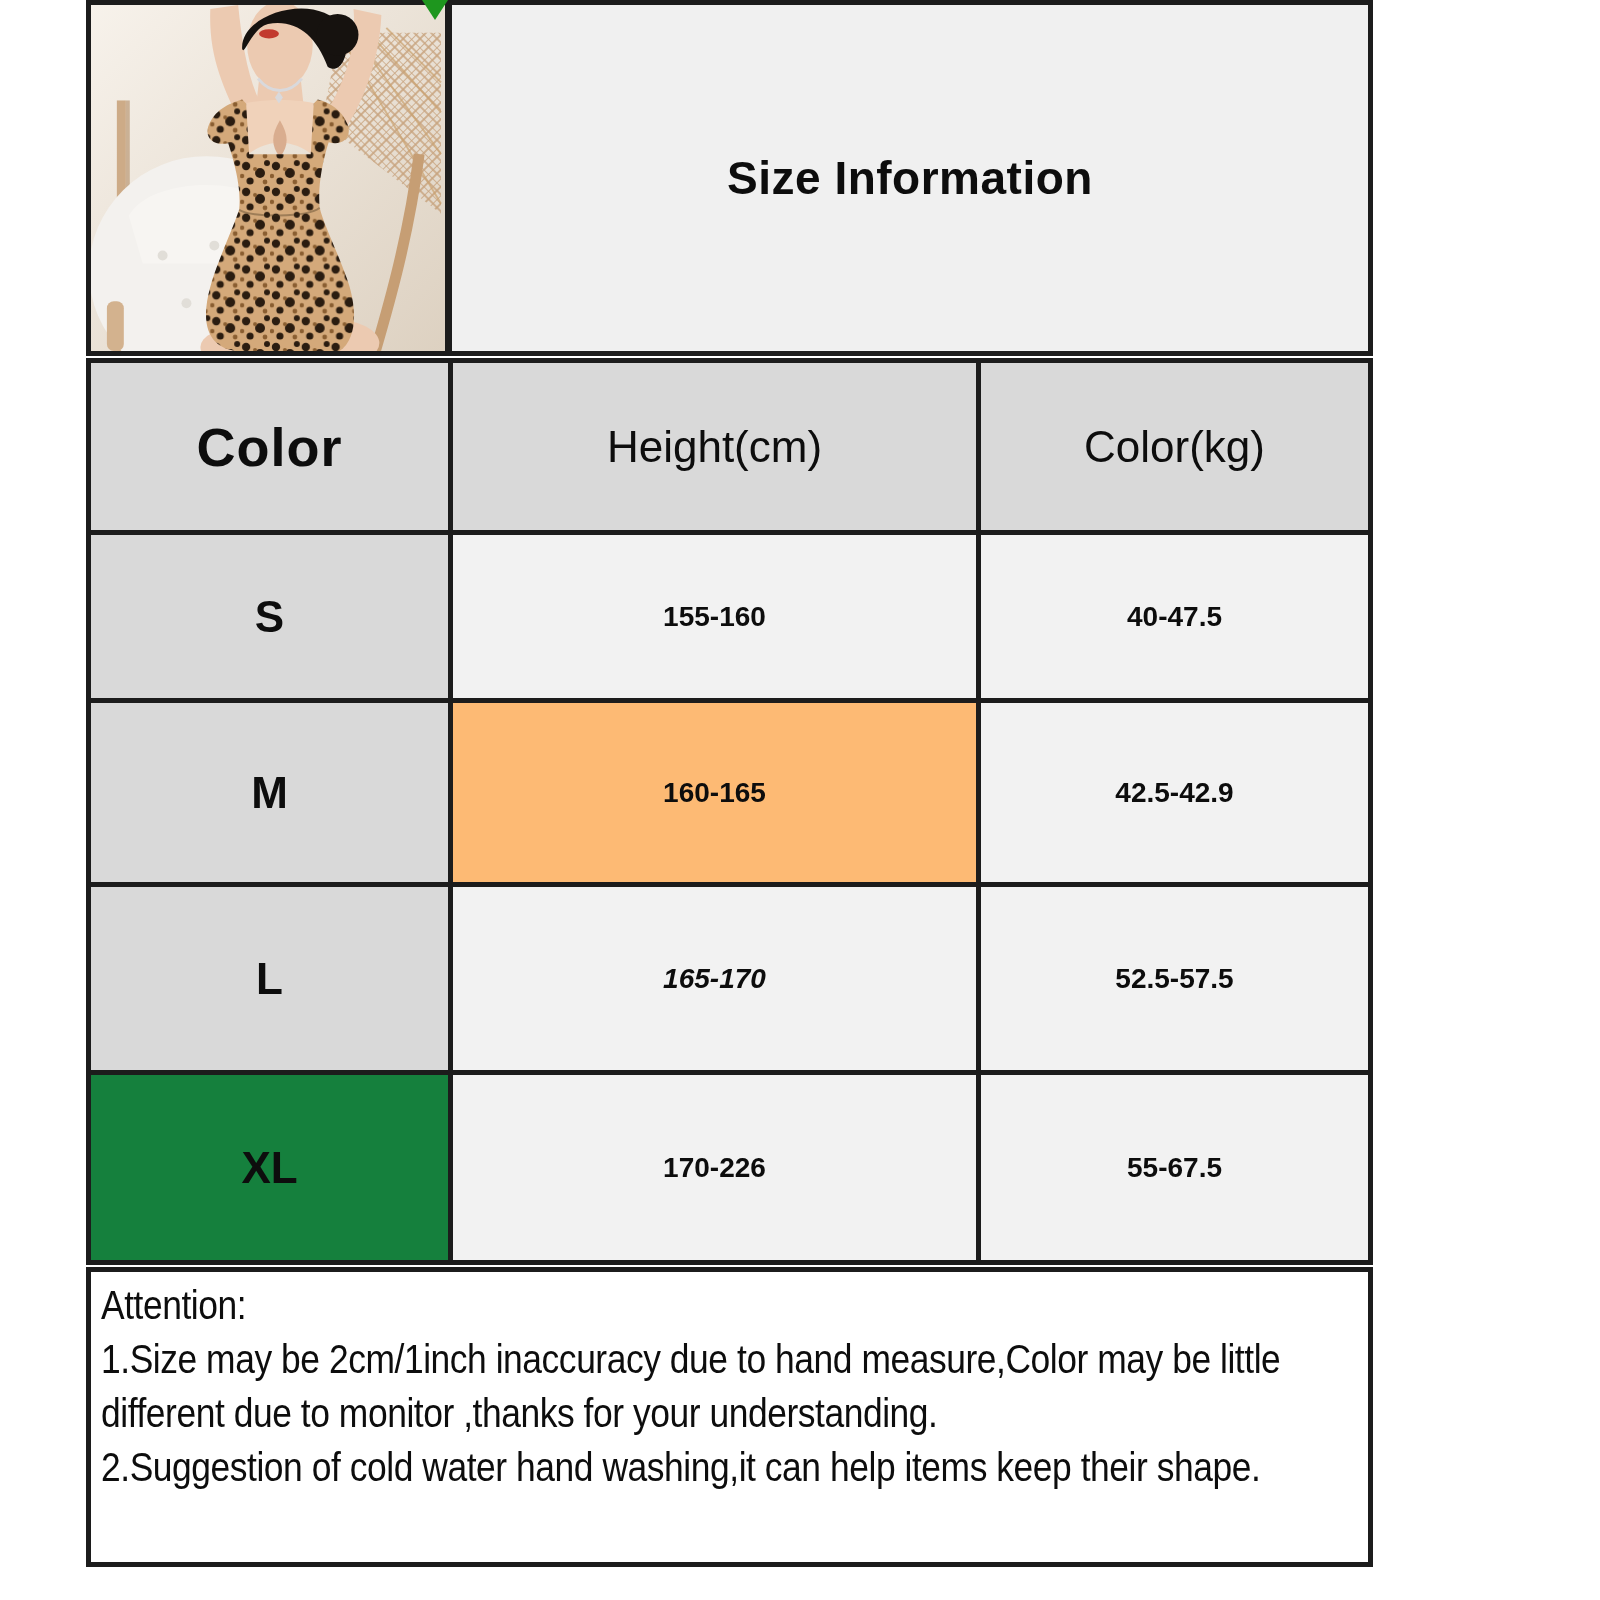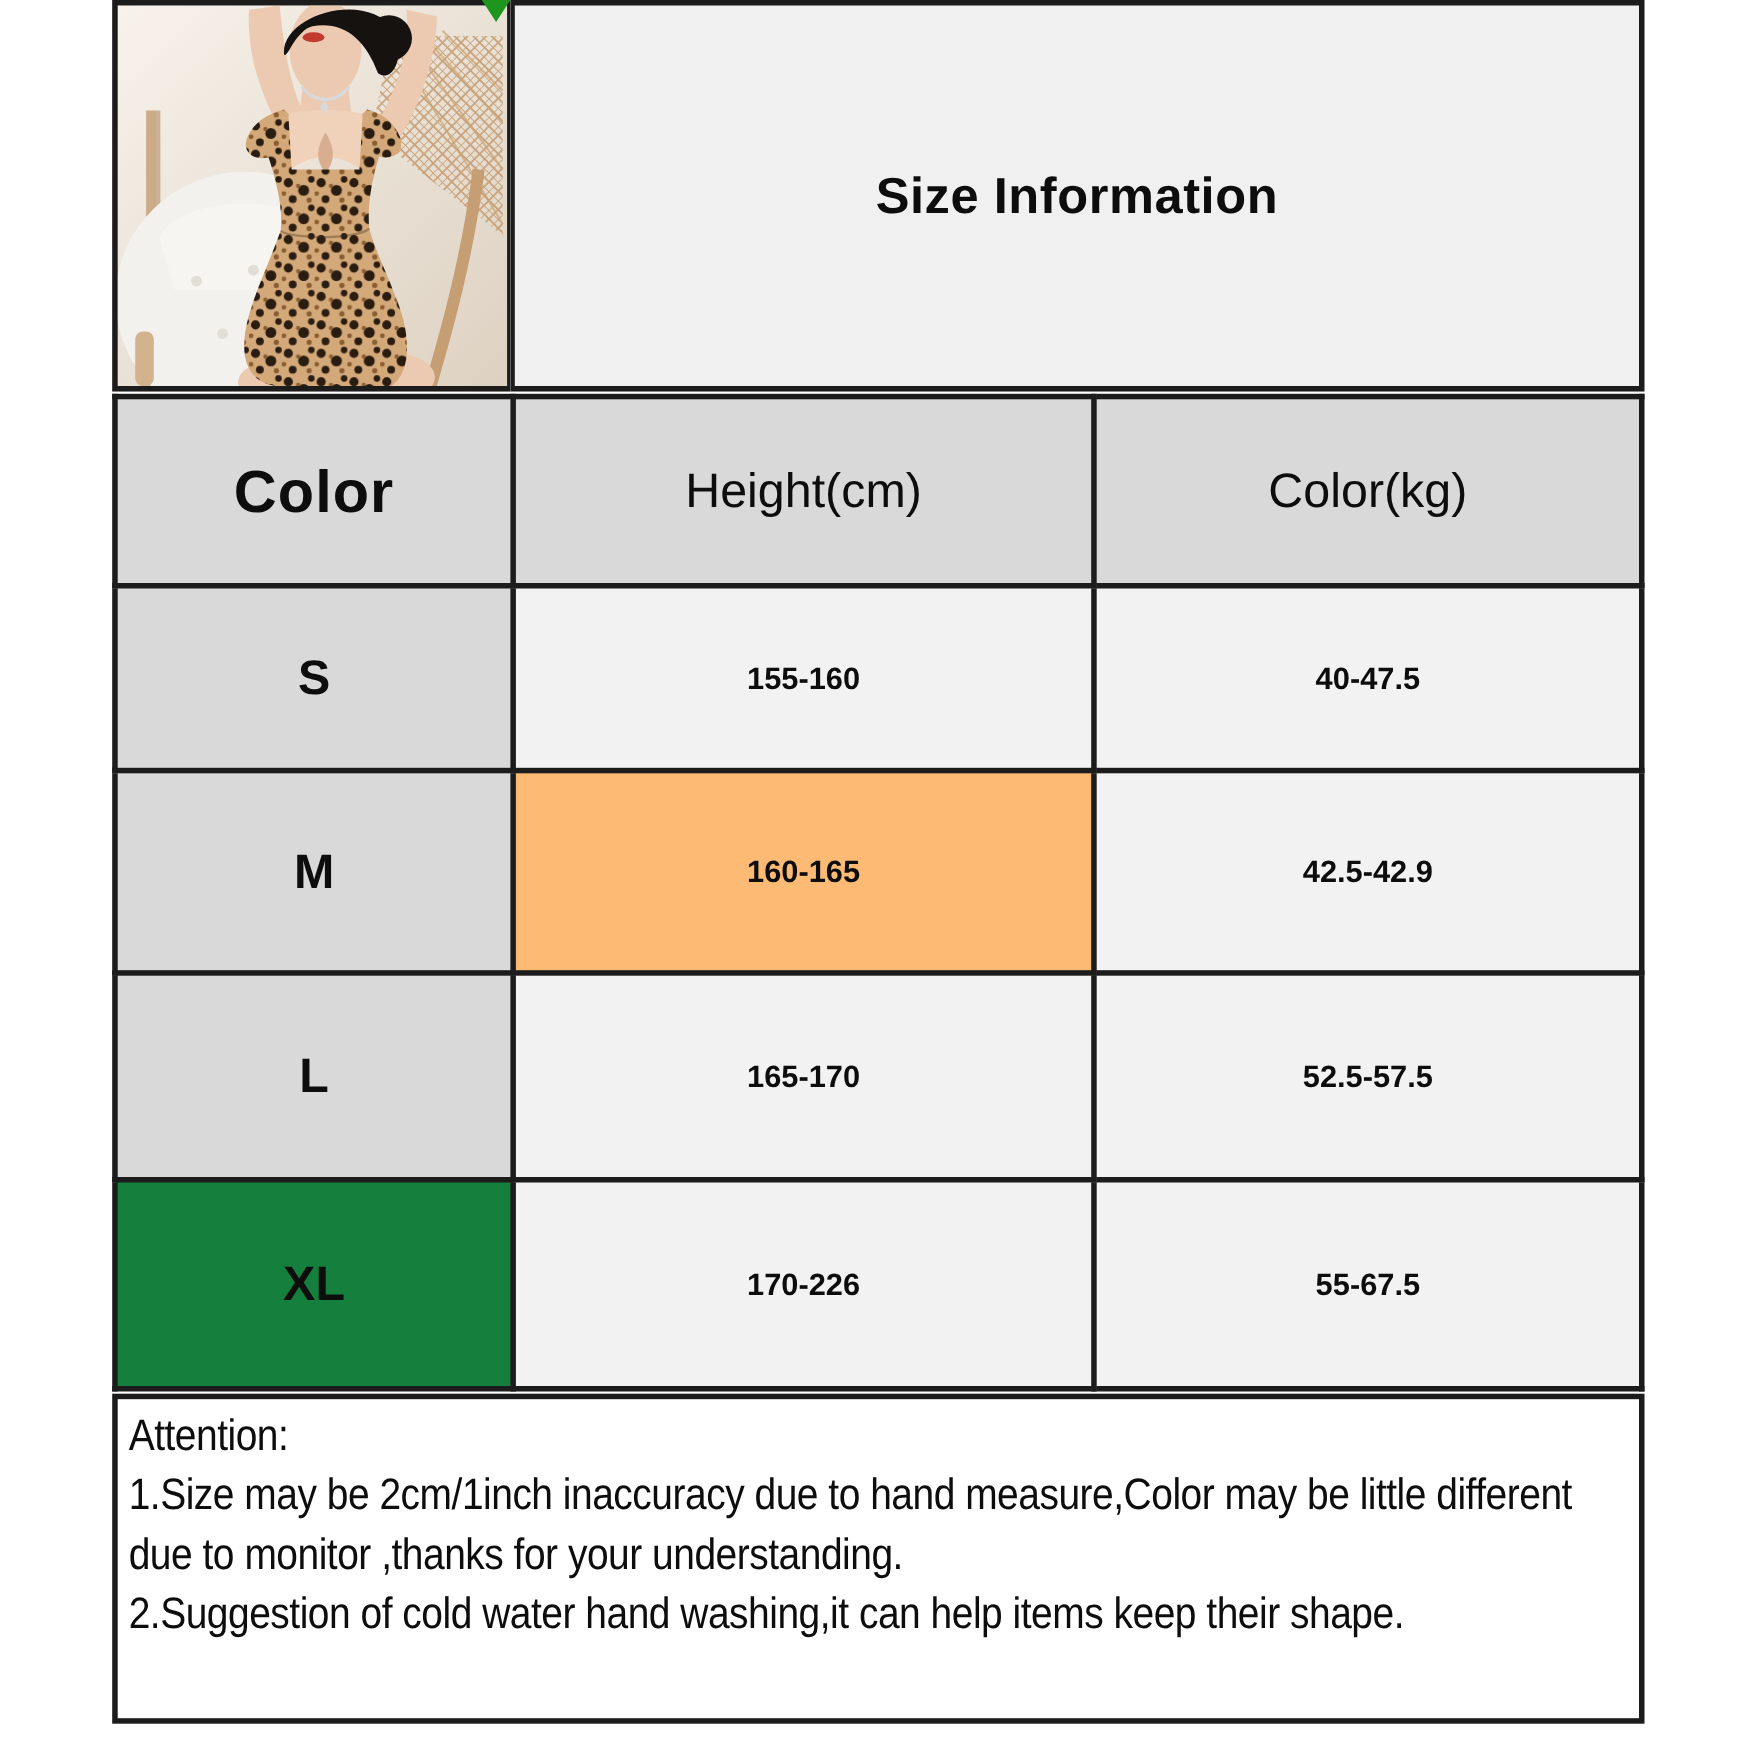--- a/index.html
+++ b/index.html
@@ -1,20 +1,20 @@
 <!DOCTYPE html>
 <html><head>
 <meta charset="utf-8">
 <style>
   html,body{margin:0;padding:0;}
   body{
     width:1600px;height:1600px;background:#ffffff;position:relative;overflow:hidden;
     font-family:"Liberation Sans","DejaVu Sans",sans-serif;color:#0d0d0d;
   }
-  .sheet{position:absolute;left:102px;top:0;width:1393px;}
+  .sheet{position:absolute;left:86px;top:0;width:1287px;}
 
   
   .top-band{display:flex;height:356px;position:relative;}
   .photo-box{
     width:362px;box-sizing:border-box;flex:0 0 362px;
     border:5px solid #1c1c1c;border-right-width:3px;
     background:#e9e1d6;overflow:hidden;
   }
   .photo-box svg{display:block;width:100%;height:100%;}
   .title-panel{
@@ -156,21 +156,21 @@
       <td class="val-cell" style="background:#f2f2f2;">155-160</td>
       <td class="val-cell" style="background:#f2f2f2;">40-47.5</td>
     </tr>
     <tr class="row-1">
       <th class="size-cell" style="background:#d9d9d9;">M</th>
       <td class="val-cell" style="background:#fdba74;">160-165</td>
       <td class="val-cell" style="background:#f2f2f2;">42.5-42.9</td>
     </tr>
     <tr class="row-2">
       <th class="size-cell" style="background:#d9d9d9;">L</th>
-      <td class="val-cell" style="background:#f2f2f2;">165-170</td>
+      <td class="val-cell" style="background:#f2f2f2;font-style:italic;">165-170</td>
       <td class="val-cell" style="background:#f2f2f2;">52.5-57.5</td>
     </tr>
     <tr class="row-3">
       <th class="size-cell" style="background:#15803d;">XL</th>
       <td class="val-cell" style="background:#f2f2f2;">170-226</td>
       <td class="val-cell" style="background:#f2f2f2;">55-67.5</td>
     </tr>
   </tbody>
     </table>
 

